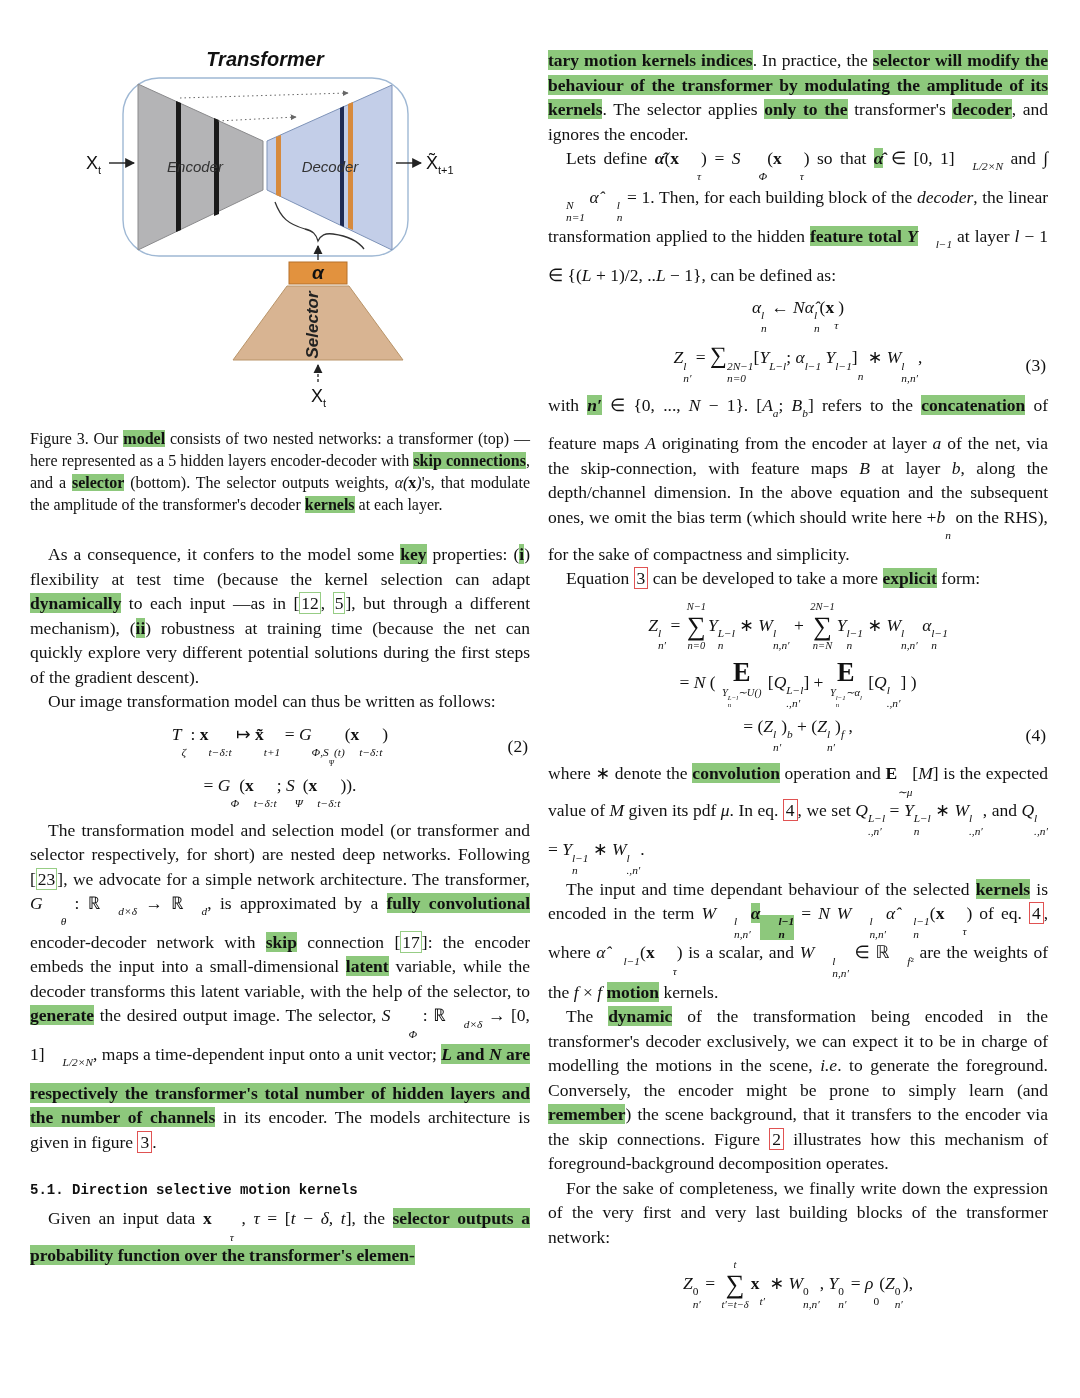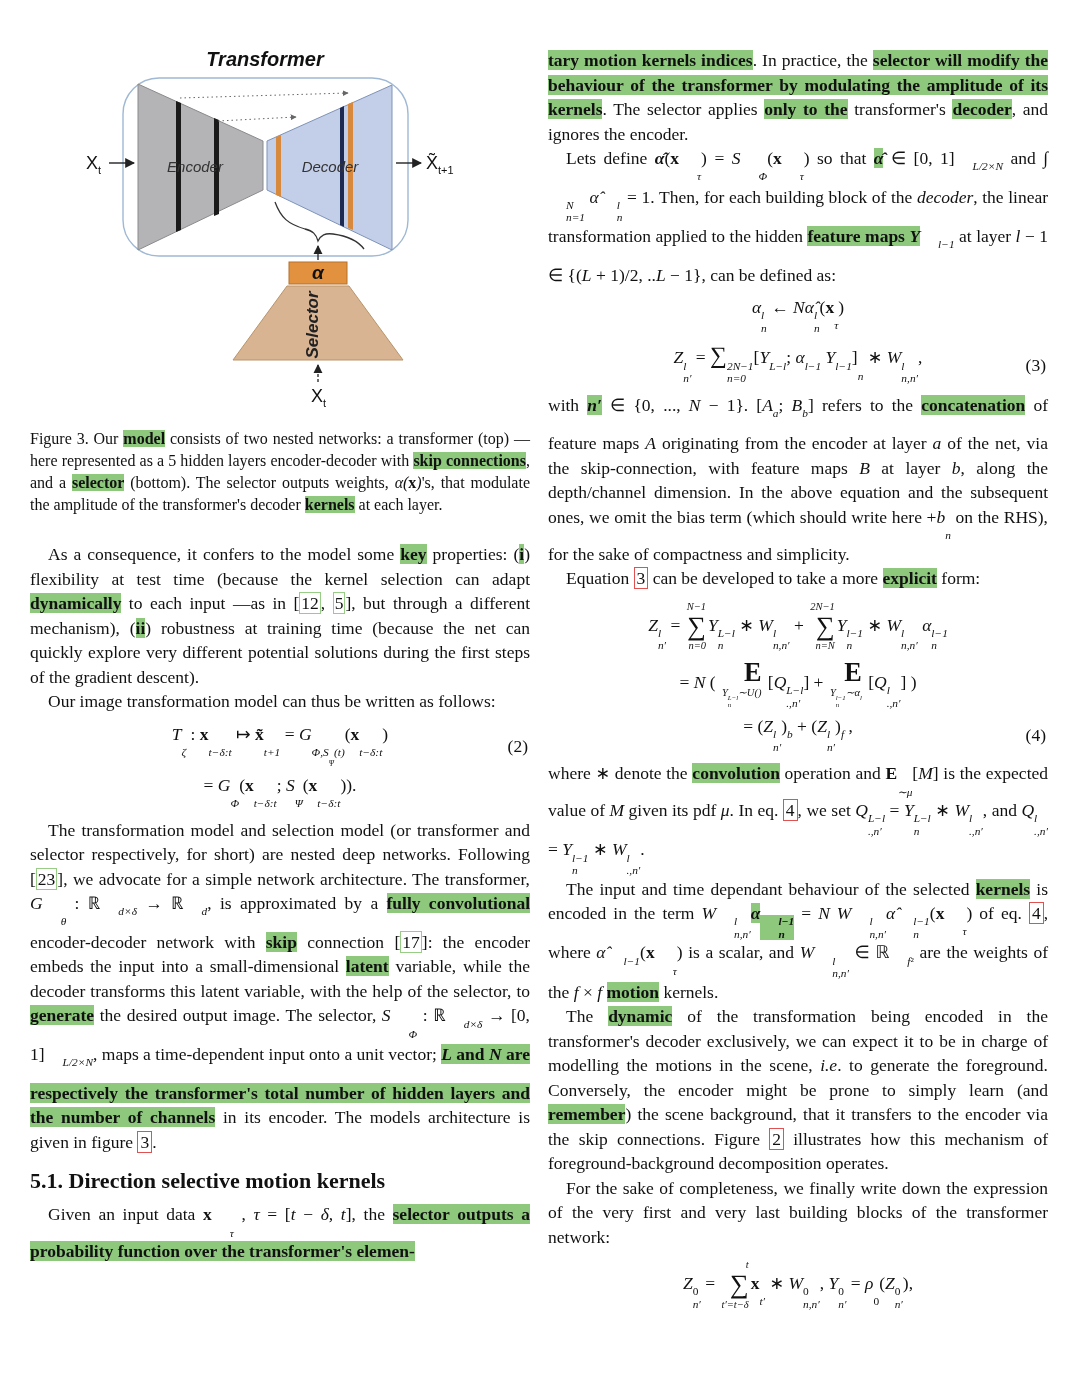--- a/index.html
+++ b/index.html
@@ -9,35 +9,35 @@
   .col{width:500px;}
   .col-right{padding-top:10px;}
   
   .figwrap{width:500px;}
   .caption{font-size:16px;line-height:22px;text-align:justify;margin:6px 0 26px 0;}
   
   .para{font-size:17.5px;line-height:24.5px;text-align:justify;margin:0;}
   .para.ind{text-indent:18px;}
   .heading{font-weight:bold;}
   .heading.h2{font-size:19.5px;margin:16px 0 10px 0;}
-  .heading.h3{font-size:22px;margin:14px 0 8px 0;}
+  .heading.h3{font-size:14px;margin:28px 0 8px 0;font-family:Liberation Mono, monospace;}
   .hl{background:#8dc87c;-webkit-box-decoration-break:clone;box-decoration-break:clone;font-weight:bold;}
   .it{font-style:italic;}
   .bd{font-weight:bold;}
   .cal{font-style:italic;}
   .dbl{font-weight:bold;}
   .big{font-size:135%;line-height:1;}
   .refbox-red{border:1.2px solid #e05252;padding:0 2px;}
   .refbox-green{border:1.2px solid #97cd85;padding:0 1px;margin-top:23px;}
   
   .st{display:inline-flex;flex-direction:column;vertical-align:-0.55em;
       font-size:65%;line-height:1.1;text-align:left;}
   .st .srow{display:block;min-height:1.05em;}
   
-  .lim{display:inline-flex;flex-direction:column;align-items:flex-end;vertical-align:middle;
+  .lim{display:inline-flex;flex-direction:column;align-items:center;vertical-align:middle;
        line-height:1;margin:0 2px;}
   .lim .ltop,.lim .lbot{font-size:60%;line-height:1.15;white-space:nowrap;}
   .lim .lop{font-size:150%;line-height:1.05;}
   
   .eq{margin:10px 0 8px 0;font-size:17.5px;}
   .eq-line{position:relative;display:flex;justify-content:center;align-items:center;margin:7px 0;}
   .eq-body{white-space:nowrap;}
   .eq-num{position:absolute;right:2px;top:50%;transform:translateY(-50%);}
   svg text{font-family:"Liberation Sans", sans-serif;}
 </style>
@@ -181,21 +181,21 @@
               <span class="srow"><span class="it">τ</span></span>
             </span>) so that <span class="hl it bd">α̂</span> ∈ [0, 1]<span class="st">
               <span class="srow"><span class="it">L/2×N</span></span>
               <span class="srow"></span>
             </span> and <span>∫</span><span class="st">
               <span class="srow"><span class="it">N</span></span>
               <span class="srow"><span class="it">n=1</span></span>
             </span> <span class="it">α̂</span><span class="st">
               <span class="srow"><span class="it">l</span></span>
               <span class="srow"><span class="it">n</span></span>
-            </span> = 1. Then, for each building block of the <span class="it">decoder</span>, the linear transformation applied to the hidden <span class="hl">feature maps </span><span class="hl cal">Y</span><span class="st">
+            </span> = 1. Then, for each building block of the <span class="it">decoder</span>, the linear transformation applied to the hidden <span class="hl">feature total </span><span class="hl cal">Y</span><span class="st">
               <span class="srow"><span class="it">l−1</span></span>
               <span class="srow"></span>
             </span> at layer <span class="it">l</span> − 1 ∈ {(<span class="it">L</span> + 1)/2, ..<span class="it">L</span> − 1}, can be defined as:</p>
           <div class="eq">
             <div class="eq-line">
               <span class="eq-body"><span class="it">α</span><span class="st">
                   <span class="srow"><span class="it">l</span></span>
                   <span class="srow"><span class="it">n</span></span>
                 </span> ← <span class="it">N</span><span class="it">α̂</span><span class="st">
                   <span class="srow"><span class="it">l</span></span>

